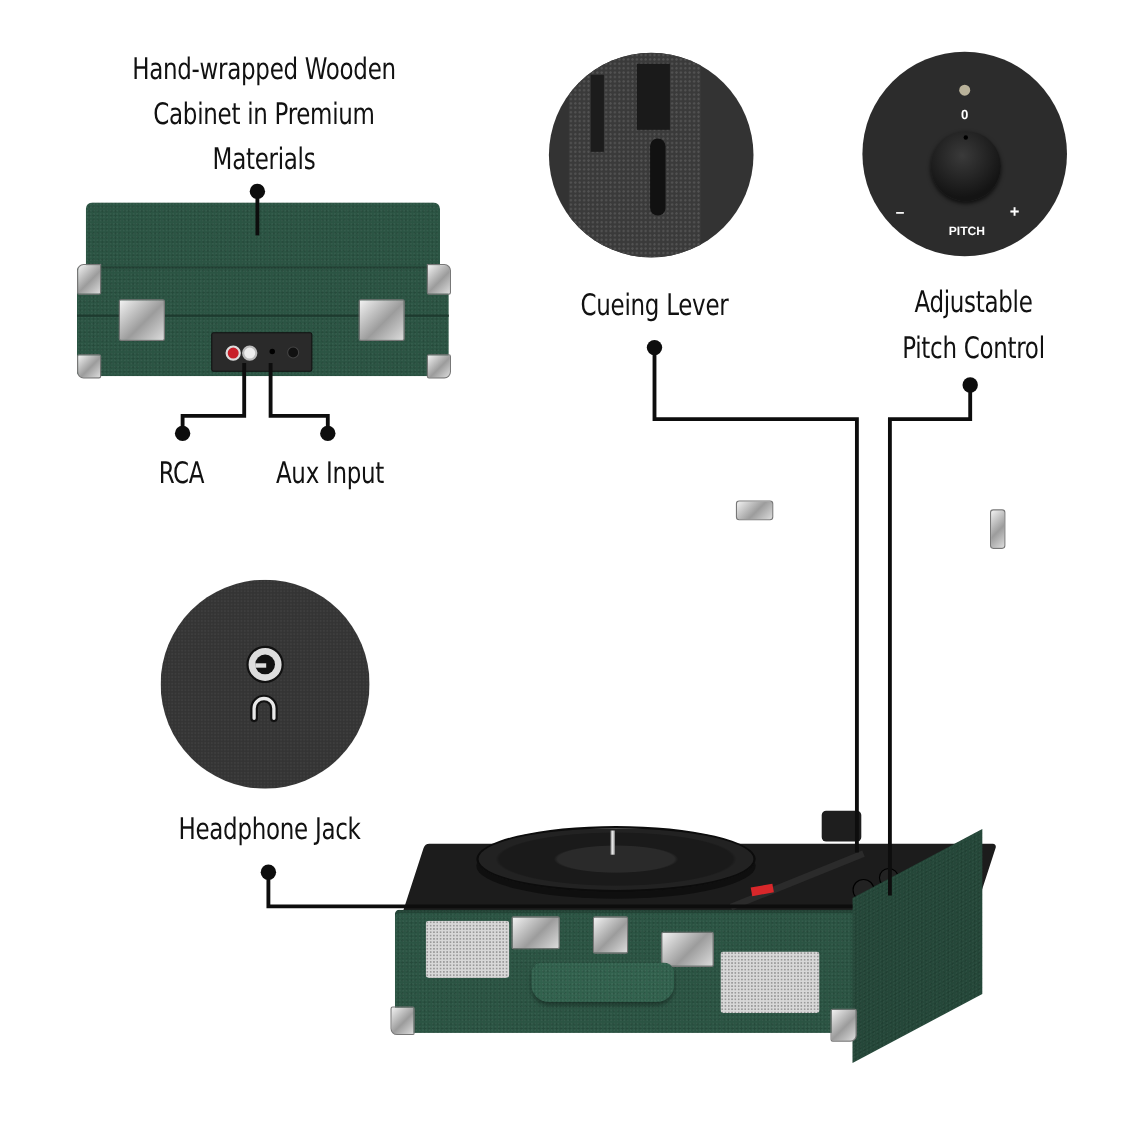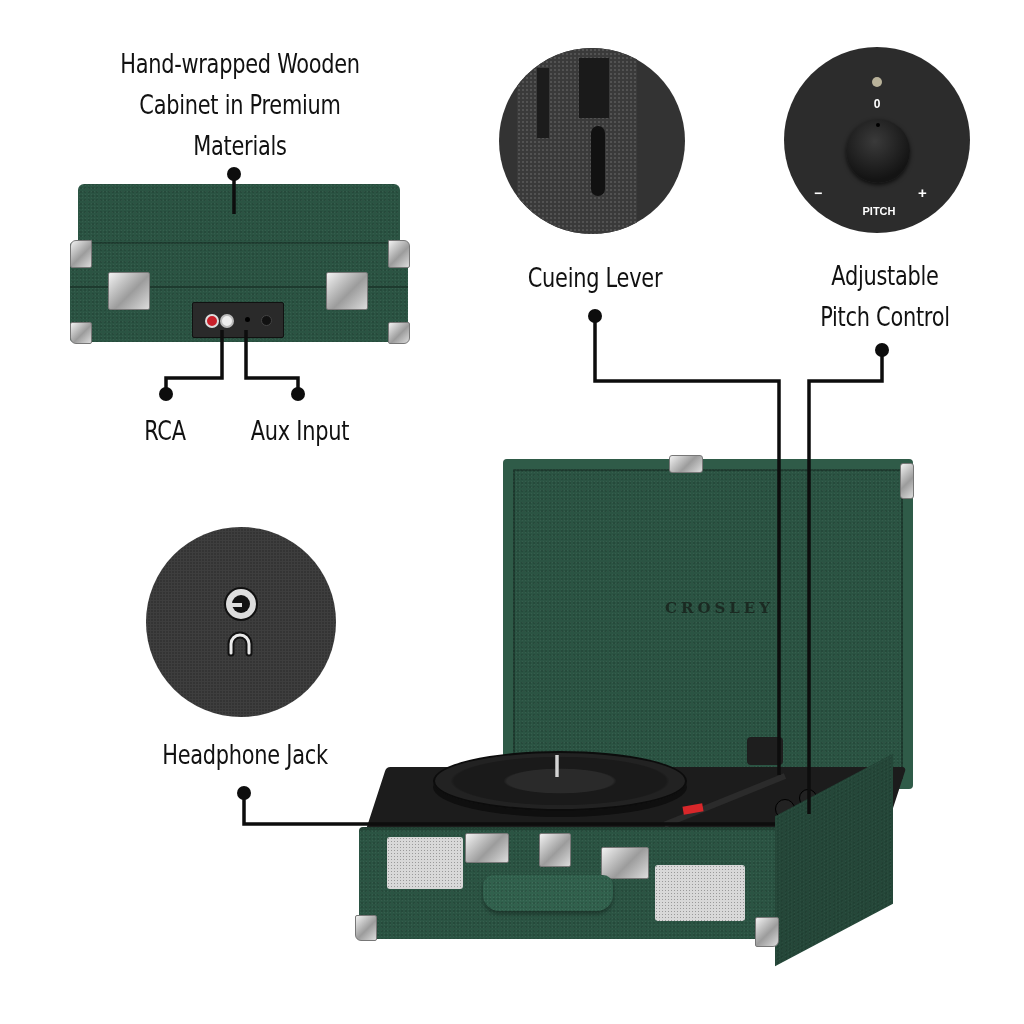--- a/index.html
+++ b/index.html
@@ -74,23 +74,20 @@
     <div style="position:absolute; left:6px; top:14px; width:10px; height:4px; background:#ddd;"></div>
   </div>
   <svg style="position:absolute; left:80px; top:102px;" width="28" height="30" viewBox="0 0 28 30">
     <path d="M5 24 V15 A9 9 0 0 1 23 15 V24" fill="none" stroke="#111" stroke-width="7" stroke-linecap="round"></path>
     <path d="M5 24 V15 A9 9 0 0 1 23 15 V24" fill="none" stroke="#e8e8e8" stroke-width="3" stroke-linecap="round"></path>
   </svg>
 </div>
 
 <div style="position:absolute; left:355px; top:455px; width:565px; height:500px;">
 
-  <div class="tex" style="position:absolute; left:148px; top:4px; width:410px; height:330px; border-radius:4px; box-shadow:inset 0 0 0 10px #2f5b48, inset 0 0 0 12px rgba(0,0,0,0.25);">
-    <div style="position:absolute; left:162px; top:140px; color:#1b2a22; font-family:'DejaVu Serif', serif; font-size:15px; font-weight:bold; letter-spacing:4px;">CROSLEY</div>
-  </div>
   <div class="chrome" style="left:314px; top:0; width:32px; height:16px; border-radius:3px;"></div>
   <div class="chrome" style="left:545px; top:8px; width:12px; height:34px; border-radius:3px;"></div>
 
   <div style="position:absolute; left:20px; top:312px; width:520px; height:70px; background:#1c1c1c; transform:skewX(-18deg); border-radius:4px;"></div>
 
   <div style="position:absolute; left:78px; top:296px; width:250px; height:56px; border-radius:50%; background:radial-gradient(ellipse at center, #2a2a2a 0 30%, #1a1a1a 32% 60%, #222 62% 100%); border:2px solid #0c0c0c; box-shadow:0 6px 0 #0f0f0f;"></div>
   <div style="position:absolute; left:200px; top:300px; width:4px; height:22px; background:linear-gradient(90deg,#888,#eee,#888);"></div>
 
   <div style="position:absolute; left:392px; top:282px; width:36px; height:28px; background:#1e1e1e; border-radius:4px;"></div>
   <div style="position:absolute; left:300px; top:318px; width:130px; height:6px; background:#2b2b2b; transform:rotate(-22deg); transform-origin:right center;"></div>

